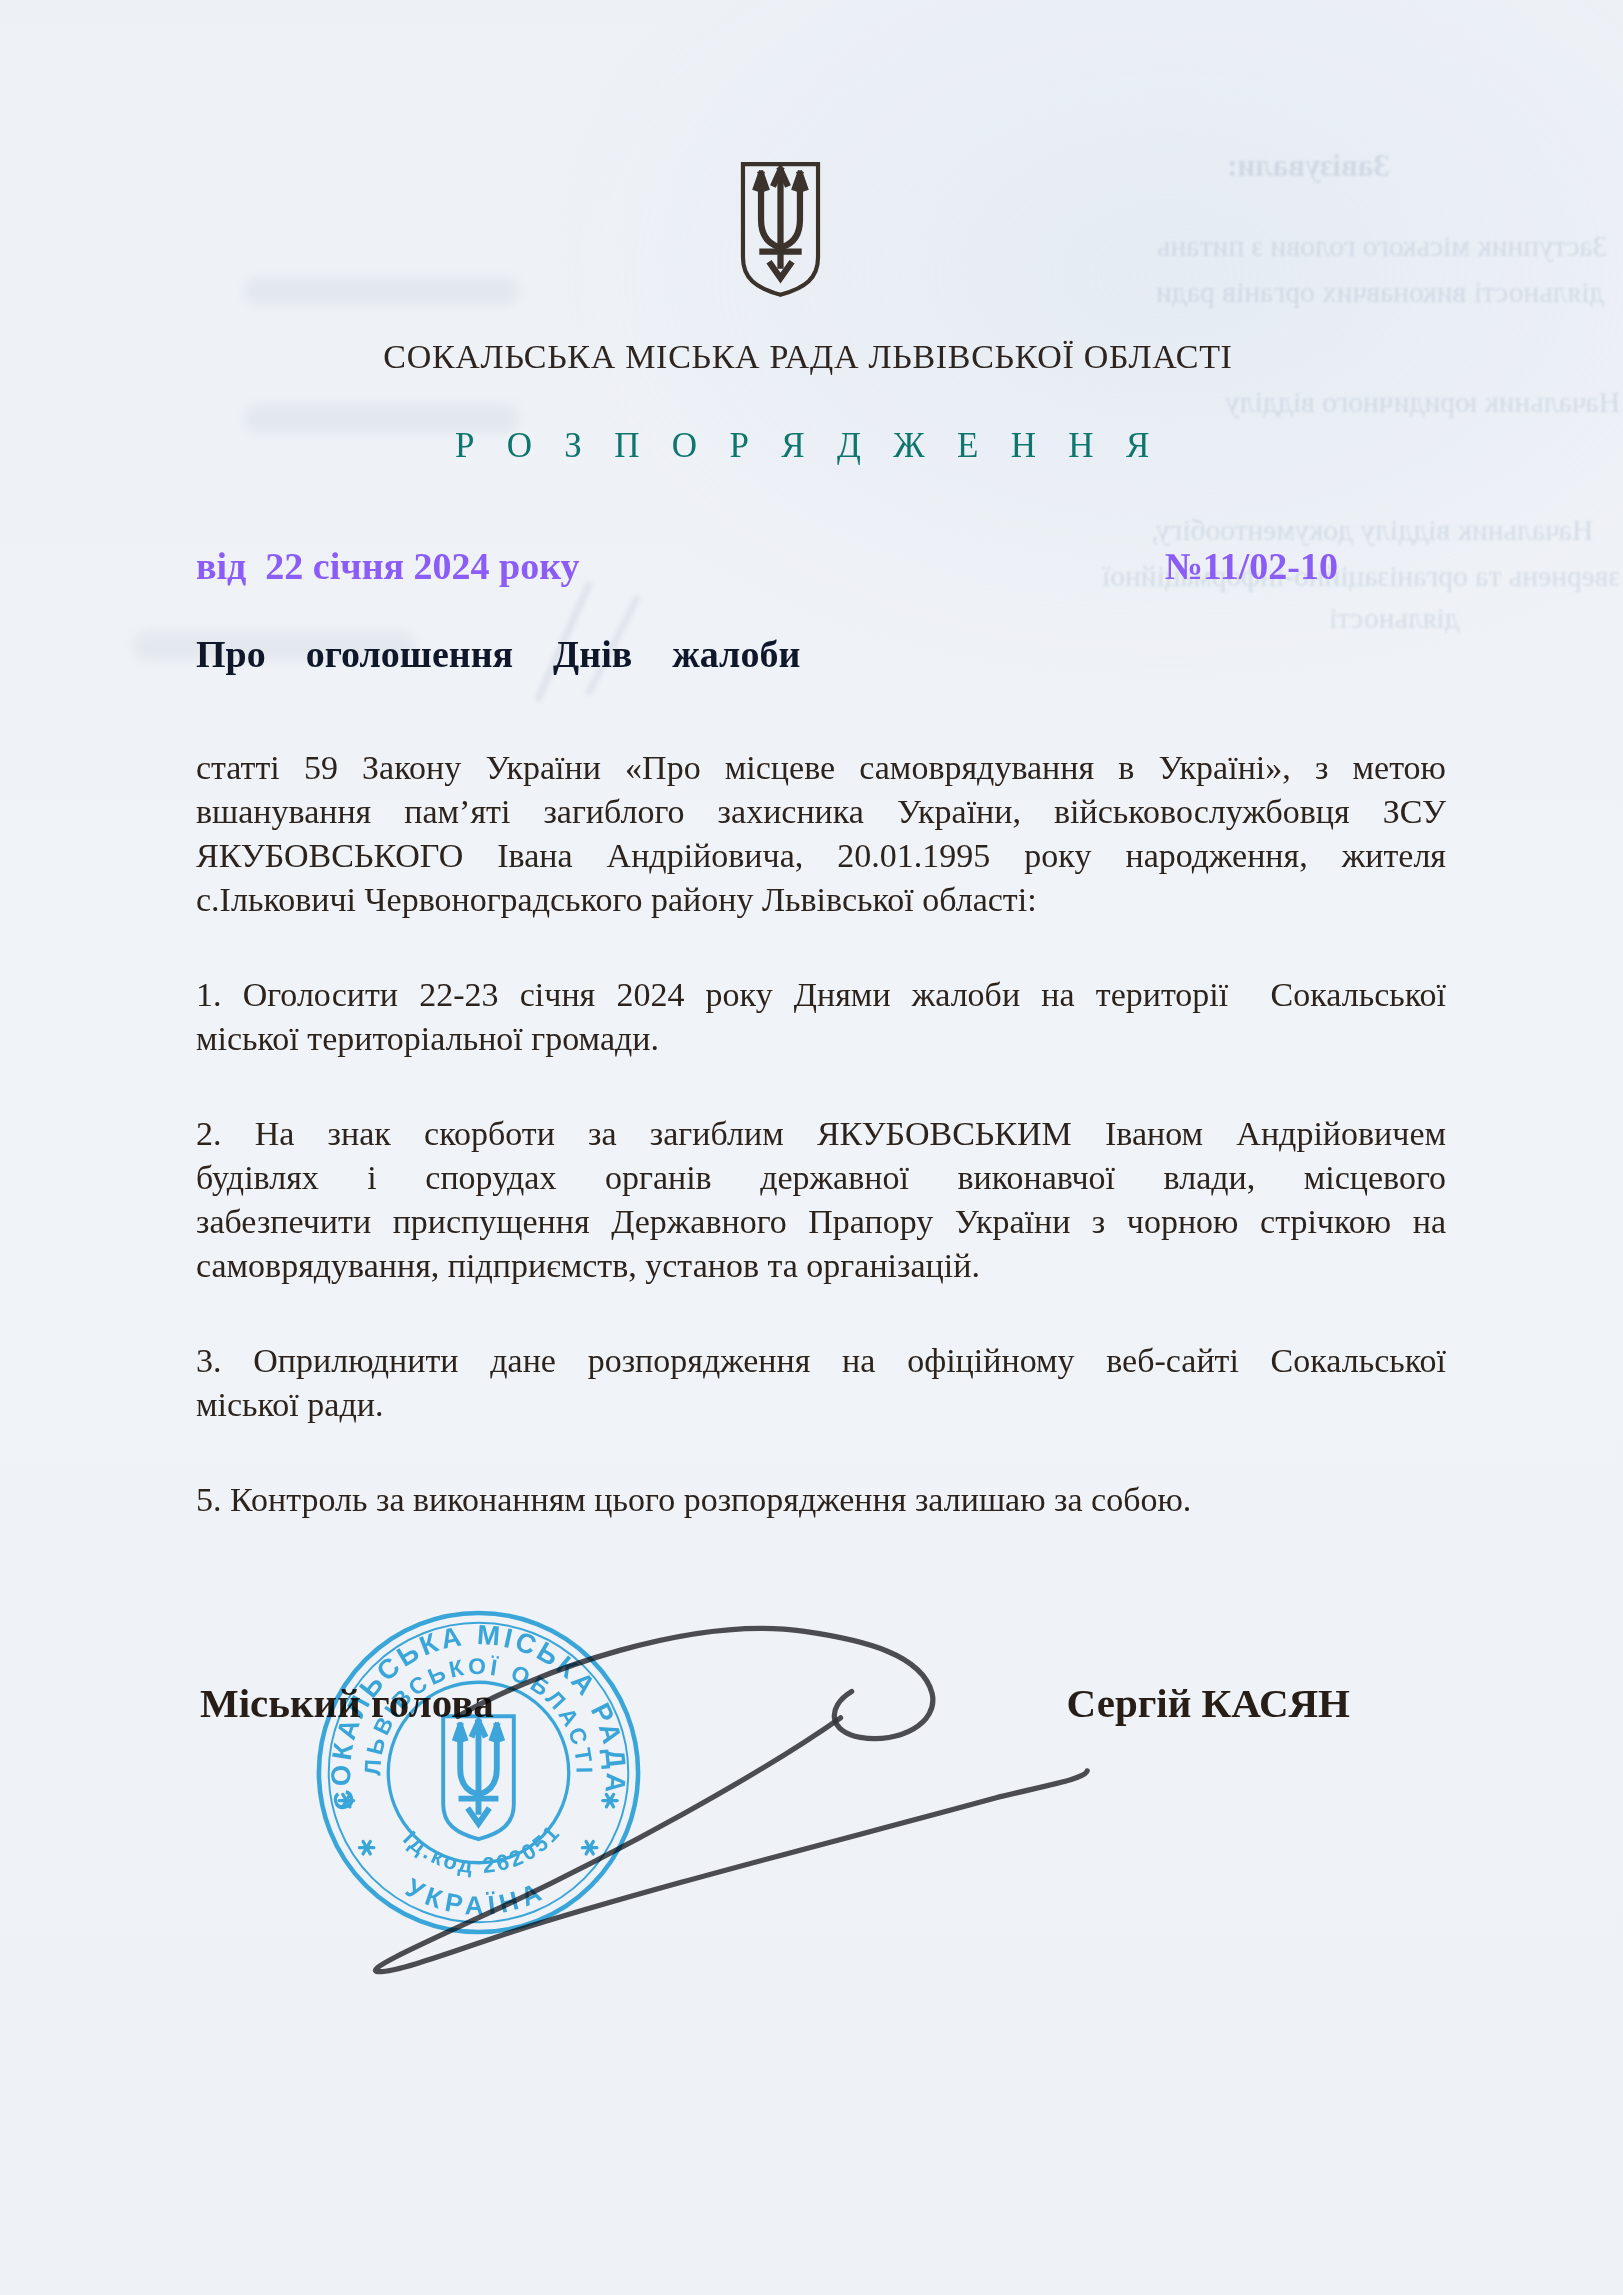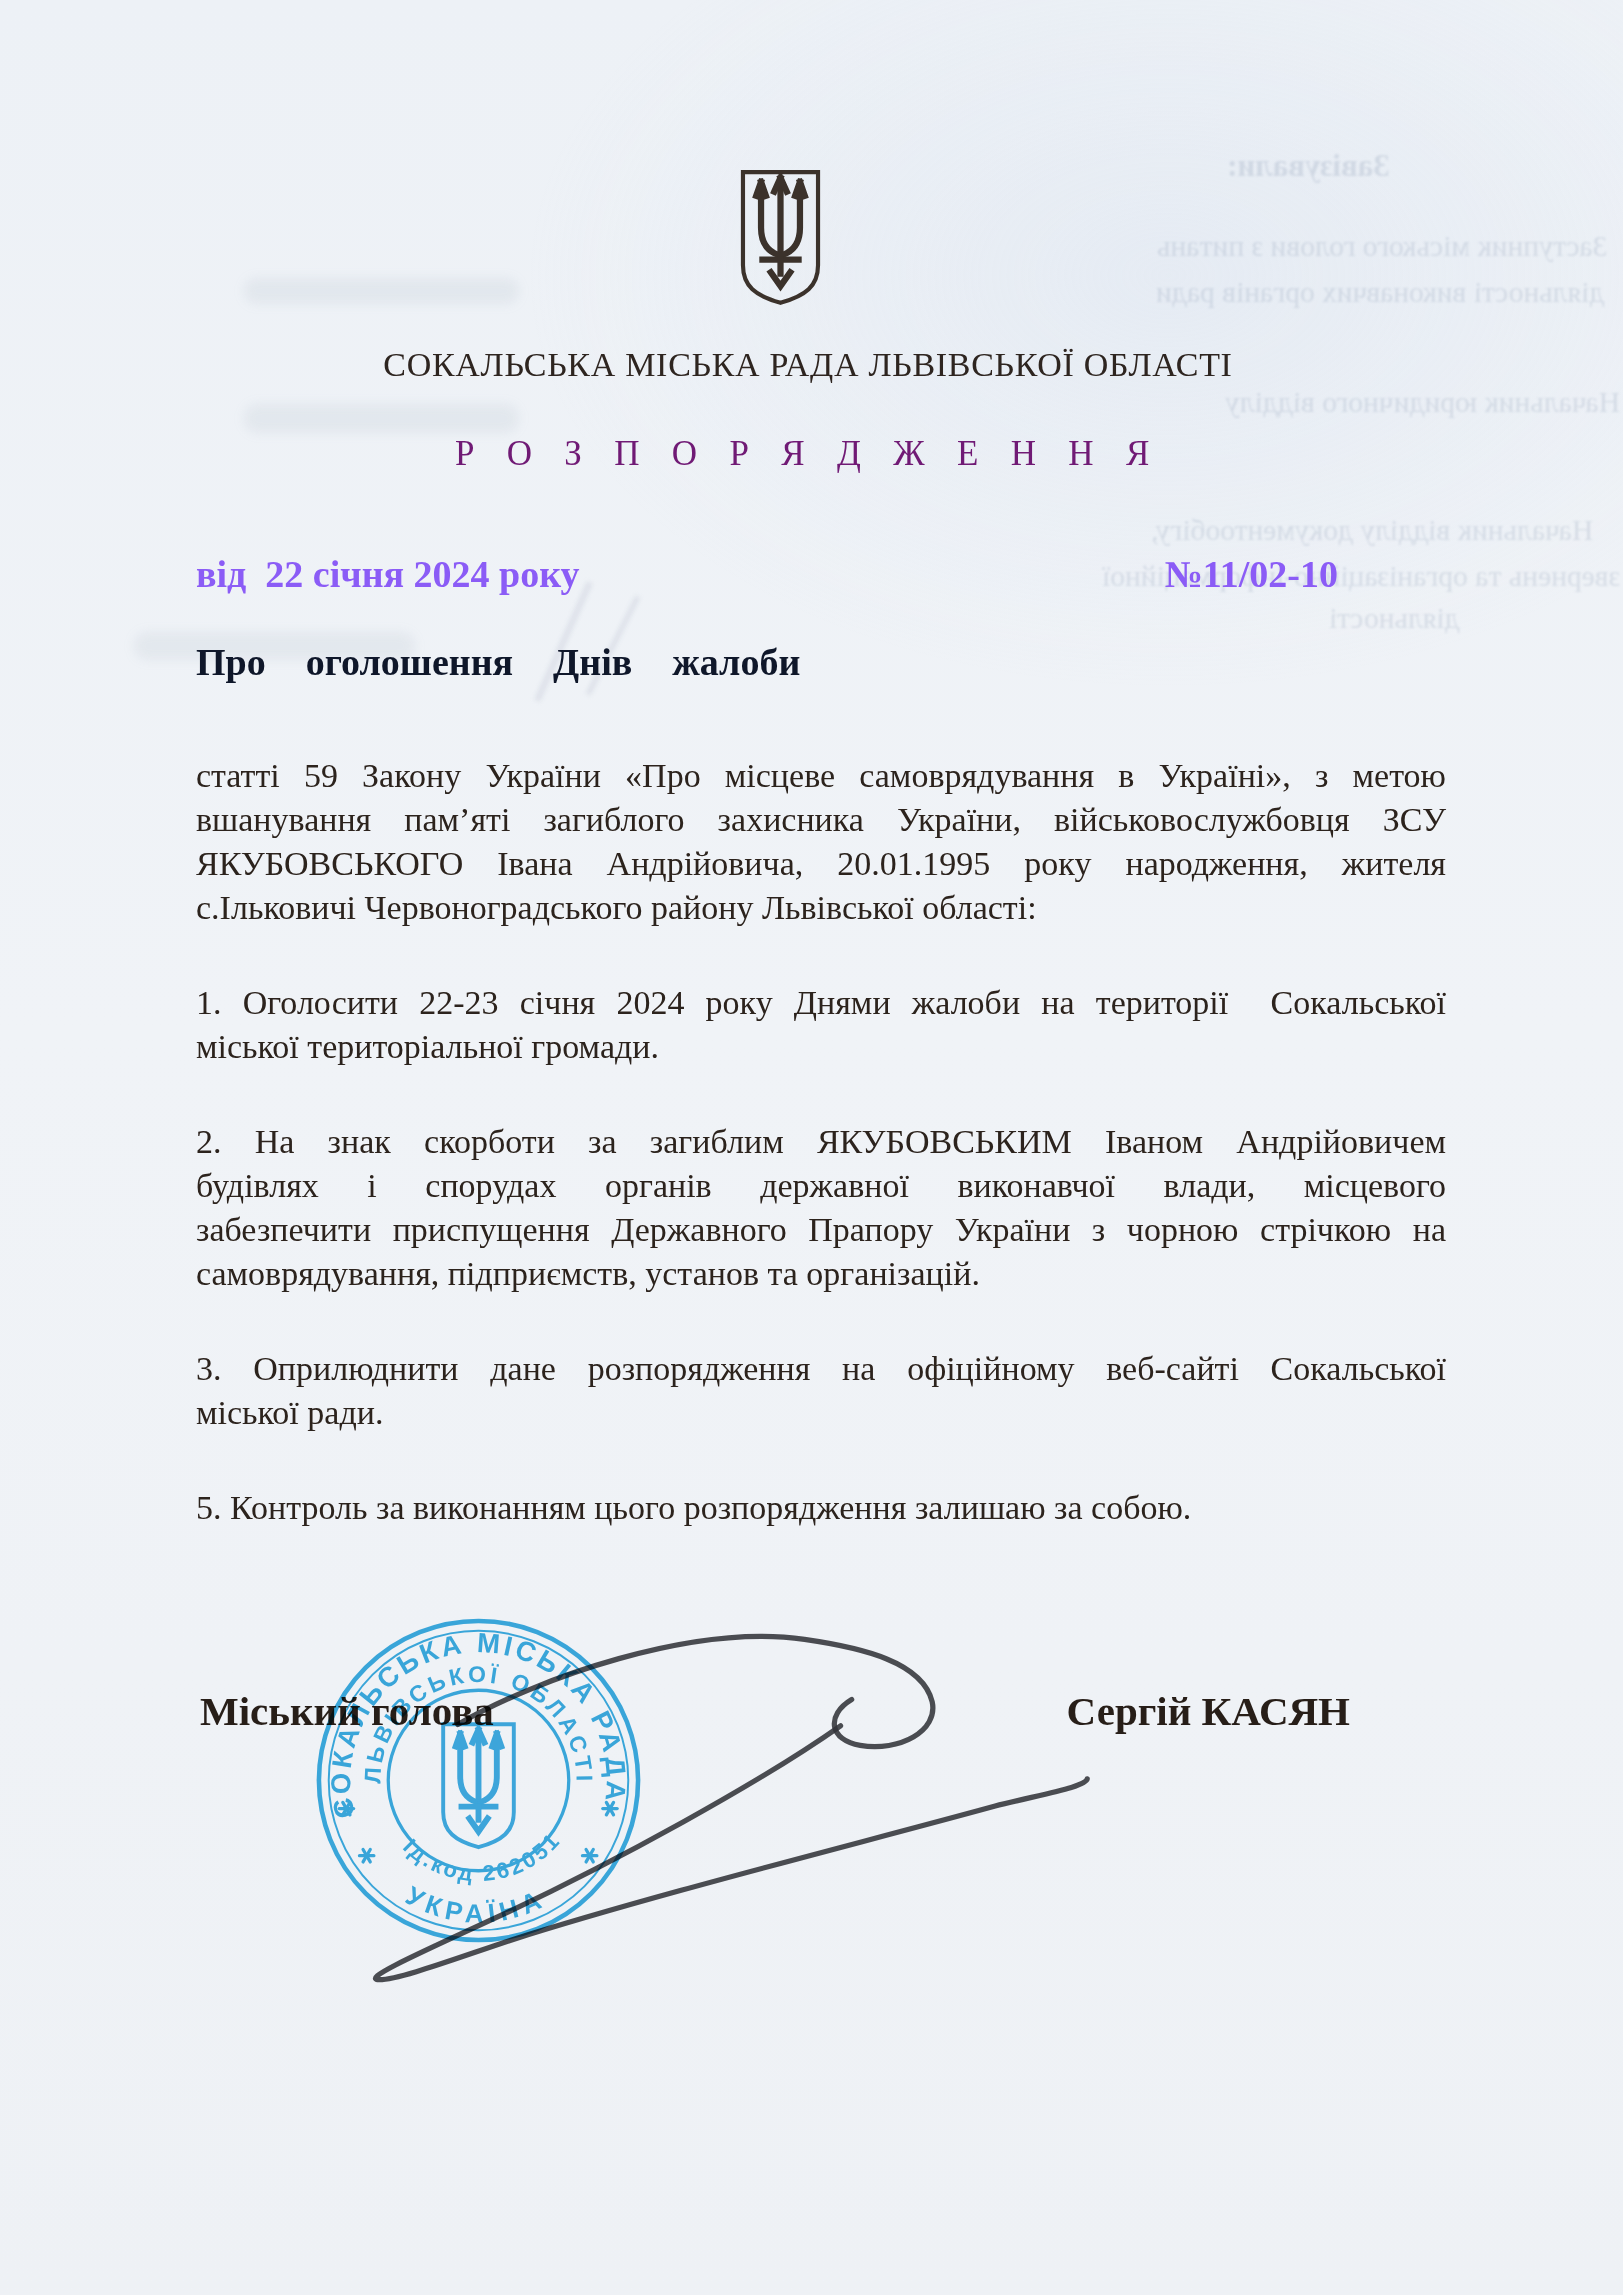--- a/index.html
+++ b/index.html
@@ -18,21 +18,21 @@
   
   .emblem { left:738px; top:152px; width:85px; height:139px; color:#3b322b; }
   .org-title {
     left:183px; top:330px; width:1250px;
     text-align:center; font-size:34px; line-height:37px;
     letter-spacing:0.7px; color:#2e2520; white-space:pre-wrap;
   }
   .doc-type {
     left:183px; top:419px; width:1250px;
     text-align:center; font-size:35px; line-height:38px;
-    letter-spacing:11.8px; color:#701a75; white-space:pre-wrap;
+    letter-spacing:11.8px; color:#0f766e; white-space:pre-wrap;
   }
 
   
   .meta-row {
     left:196px; top:538px; width:1247px;
     display:flex; justify-content:space-between; align-items:flex-end;
     font-weight:bold; font-size:38px; line-height:41px; color:#8b5cf6;
   }
   .doc-number { margin-right:105px; }
   .subject {
@@ -126,21 +126,21 @@
   <div class="diag" style="left:610px;top:590px;width:5.9px;height:111px;transform:rotate(27deg)"></div>
 <span class="bleed" style="top: 149px; right: 234px; font-size: 31px; font-weight: bold;">Завізували:</span>
     <span class="bleed" style="top: 230px; right: 17px; font-size: 29.5px;">Заступник міського голови з питань</span>
     <span class="bleed" style="top: 276px; right: 19.6px; font-size: 29.5px;">діяльності виконавчих органів ради</span>
     <span class="bleed" style="top: 386px; right: 3.9px; font-size: 29.5px;">Начальник юридичного відділу</span>
     <span class="bleed" style="top: 514px; right: 31px; font-size: 29.5px;">Начальник відділу документообігу,</span>
     <span class="bleed" style="top: 560px; right: 3.9px; font-size: 29.5px;">звернень та організаційно-інформаційної</span>
     <span class="bleed" style="top: 602px; right: 165px; font-size: 29.5px;">діяльності</span>
   </div>
 
-<div class="content abs" style="left:0;top:16px;width:1624px;height:2010px">
+<div class="content abs" style="left:0;top:8px;width:1624px;height:2010px">
 
   <svg class="emblem abs" viewBox="0 0 120 200">
     <use href="#tryzub"></use>
   </svg>
 
   <div class="org-title abs">СОКАЛЬСЬКА МІСЬКА РАДА ЛЬВІВСЬКОЇ ОБЛАСТІ</div>
 
   <div class="doc-type abs">Р О З П О Р Я Д Ж Е Н Н Я</div>
 
   <div class="meta-row abs">

